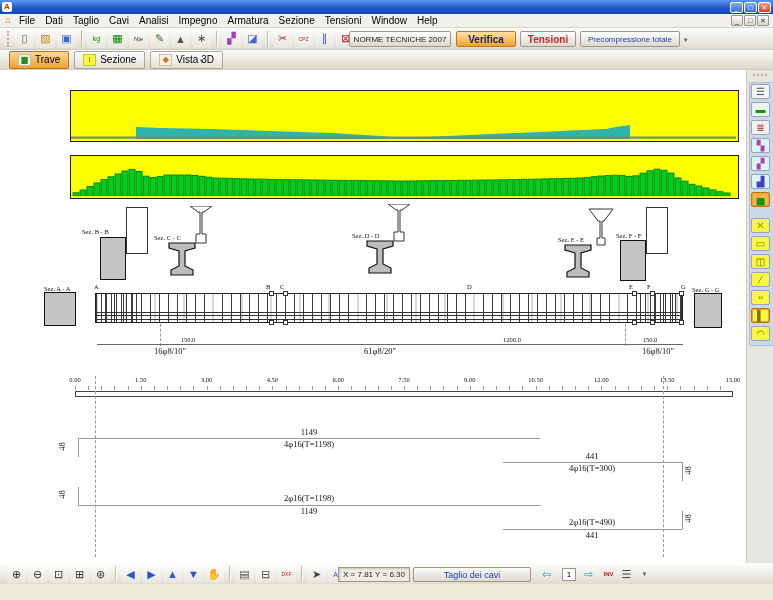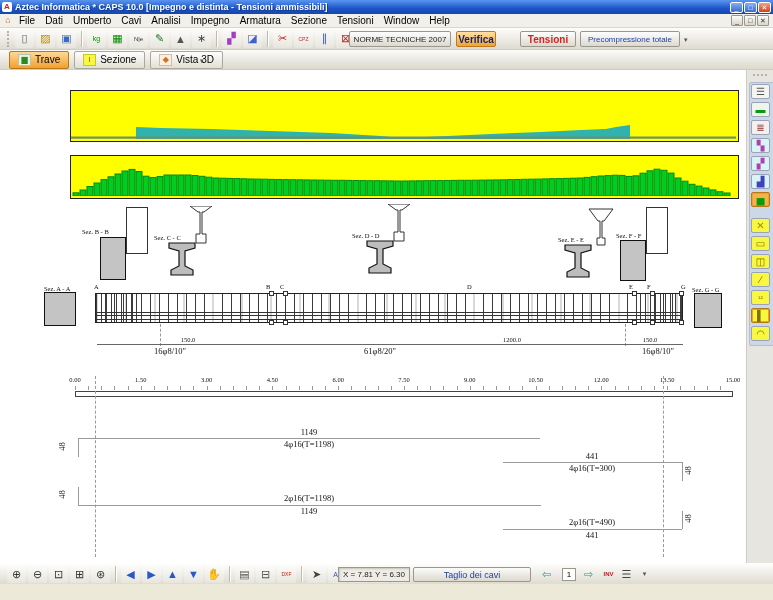--- a/index.html
+++ b/index.html
@@ -30,21 +30,21 @@
     border-bottom:1px solid #cfccc1;display:flex;align-items:center;padding-left:4px;box-sizing:border-box;}
   .toolbar2{position:absolute;left:0;top:50px;width:773px;height:20px;background:linear-gradient(#fbfbf8,#dbd8cd);
     border-bottom:1px solid #cfccc1;display:flex;align-items:center;padding-left:4px;box-sizing:border-box;}
   .tbico{width:17px;height:16px;margin:0 1px;display:inline-flex;align-items:center;justify-content:center;
     font-size:11px;border:1px solid transparent;border-radius:2px;background:rgba(255,255,255,.25);}
   .tbsep{width:1px;height:16px;background:#bdbaae;box-shadow:1px 0 0 #fff;margin:0 4px;}
   .grip{width:2px;height:16px;border-left:2px dotted #b6b2a6;margin:0 3px;}
   .tb-btn{position:absolute;top:3px;height:16px;display:flex;align-items:center;justify-content:center;
     border:1px solid #9a978c;border-radius:2px;background:linear-gradient(#fefefe,#dcd9ce);box-sizing:border-box;font-size:8px;white-space:nowrap;}
   .btn-norme{left:349px;width:102px;color:#222;}
-  .btn-verifica{left:456px;width:40px;background:linear-gradient(#ffe2a8,#f2a32c);border-color:#c07818;color:#14246e;font-weight:bold;font-size:10px;}
+  .btn-verifica{left:456px;width:60px;background:linear-gradient(#ffe2a8,#f2a32c);border-color:#c07818;color:#14246e;font-weight:bold;font-size:10px;}
   .btn-progetto{left:520px;width:56px;color:#d82020;font-weight:bold;font-size:10px;}
   .btn-precomp{left:580px;width:100px;color:#1a3fb0;}
   .dd{position:absolute;top:8px;font-size:7px;color:#555;}
   .viewbtn{display:inline-flex;align-items:center;gap:4px;height:16px;padding:0 8px;margin-left:5px;
     border:1px solid #aaa79b;border-radius:2px;background:linear-gradient(#fefefe,#e2dfd4);font-size:10px;}
   .viewbtn.sel{background:linear-gradient(#ffd898,#f0a030);border-color:#b87818;}
   .vicon{width:11px;height:10px;display:inline-flex;align-items:center;justify-content:center;font-size:8px;border:1px solid rgba(0,0,0,.2);}
 
   
   .canvas{position:absolute;left:0;top:70px;width:746px;height:493px;background:#fff;overflow:hidden;}
@@ -92,34 +92,33 @@
   .statusbar{position:absolute;left:0;top:584px;width:773px;height:16px;background:#efede7;border-top:1px solid #cac7bd;
     display:flex;align-items:center;padding-left:6px;font-size:9px;color:#3c3c3c;box-sizing:border-box;}
 </style>
 </head>
 <body>
 
 <div id="app">
 
   <div class="titlebar">
     <span class="appicon">A</span>
-    <span class="titletext">Aztec Informatica * CAPS 10.0 [Impegno e distinta - Tensioni ammissibili]</span>
     <span class="winbtns">
         <span class="wbtn">_</span>
         <span class="wbtn">□</span>
         <span class="wbtn close">✕</span>
       </span>
   </div>
 
   <div class="menubar">
     <span class="menuicon">⌂</span>
     <span style="display:flex">
         <span class="menu-item">File</span>
         <span class="menu-item">Dati</span>
-        <span class="menu-item">Umberto</span>
+        <span class="menu-item">Taglio</span>
         <span class="menu-item">Cavi</span>
         <span class="menu-item">Analisi</span>
         <span class="menu-item">Impegno</span>
         <span class="menu-item">Armatura</span>
         <span class="menu-item">Sezione</span>
         <span class="menu-item">Tensioni</span>
         <span class="menu-item">Window</span>
         <span class="menu-item">Help</span>
       </span>
     <span class="mdibtns">

